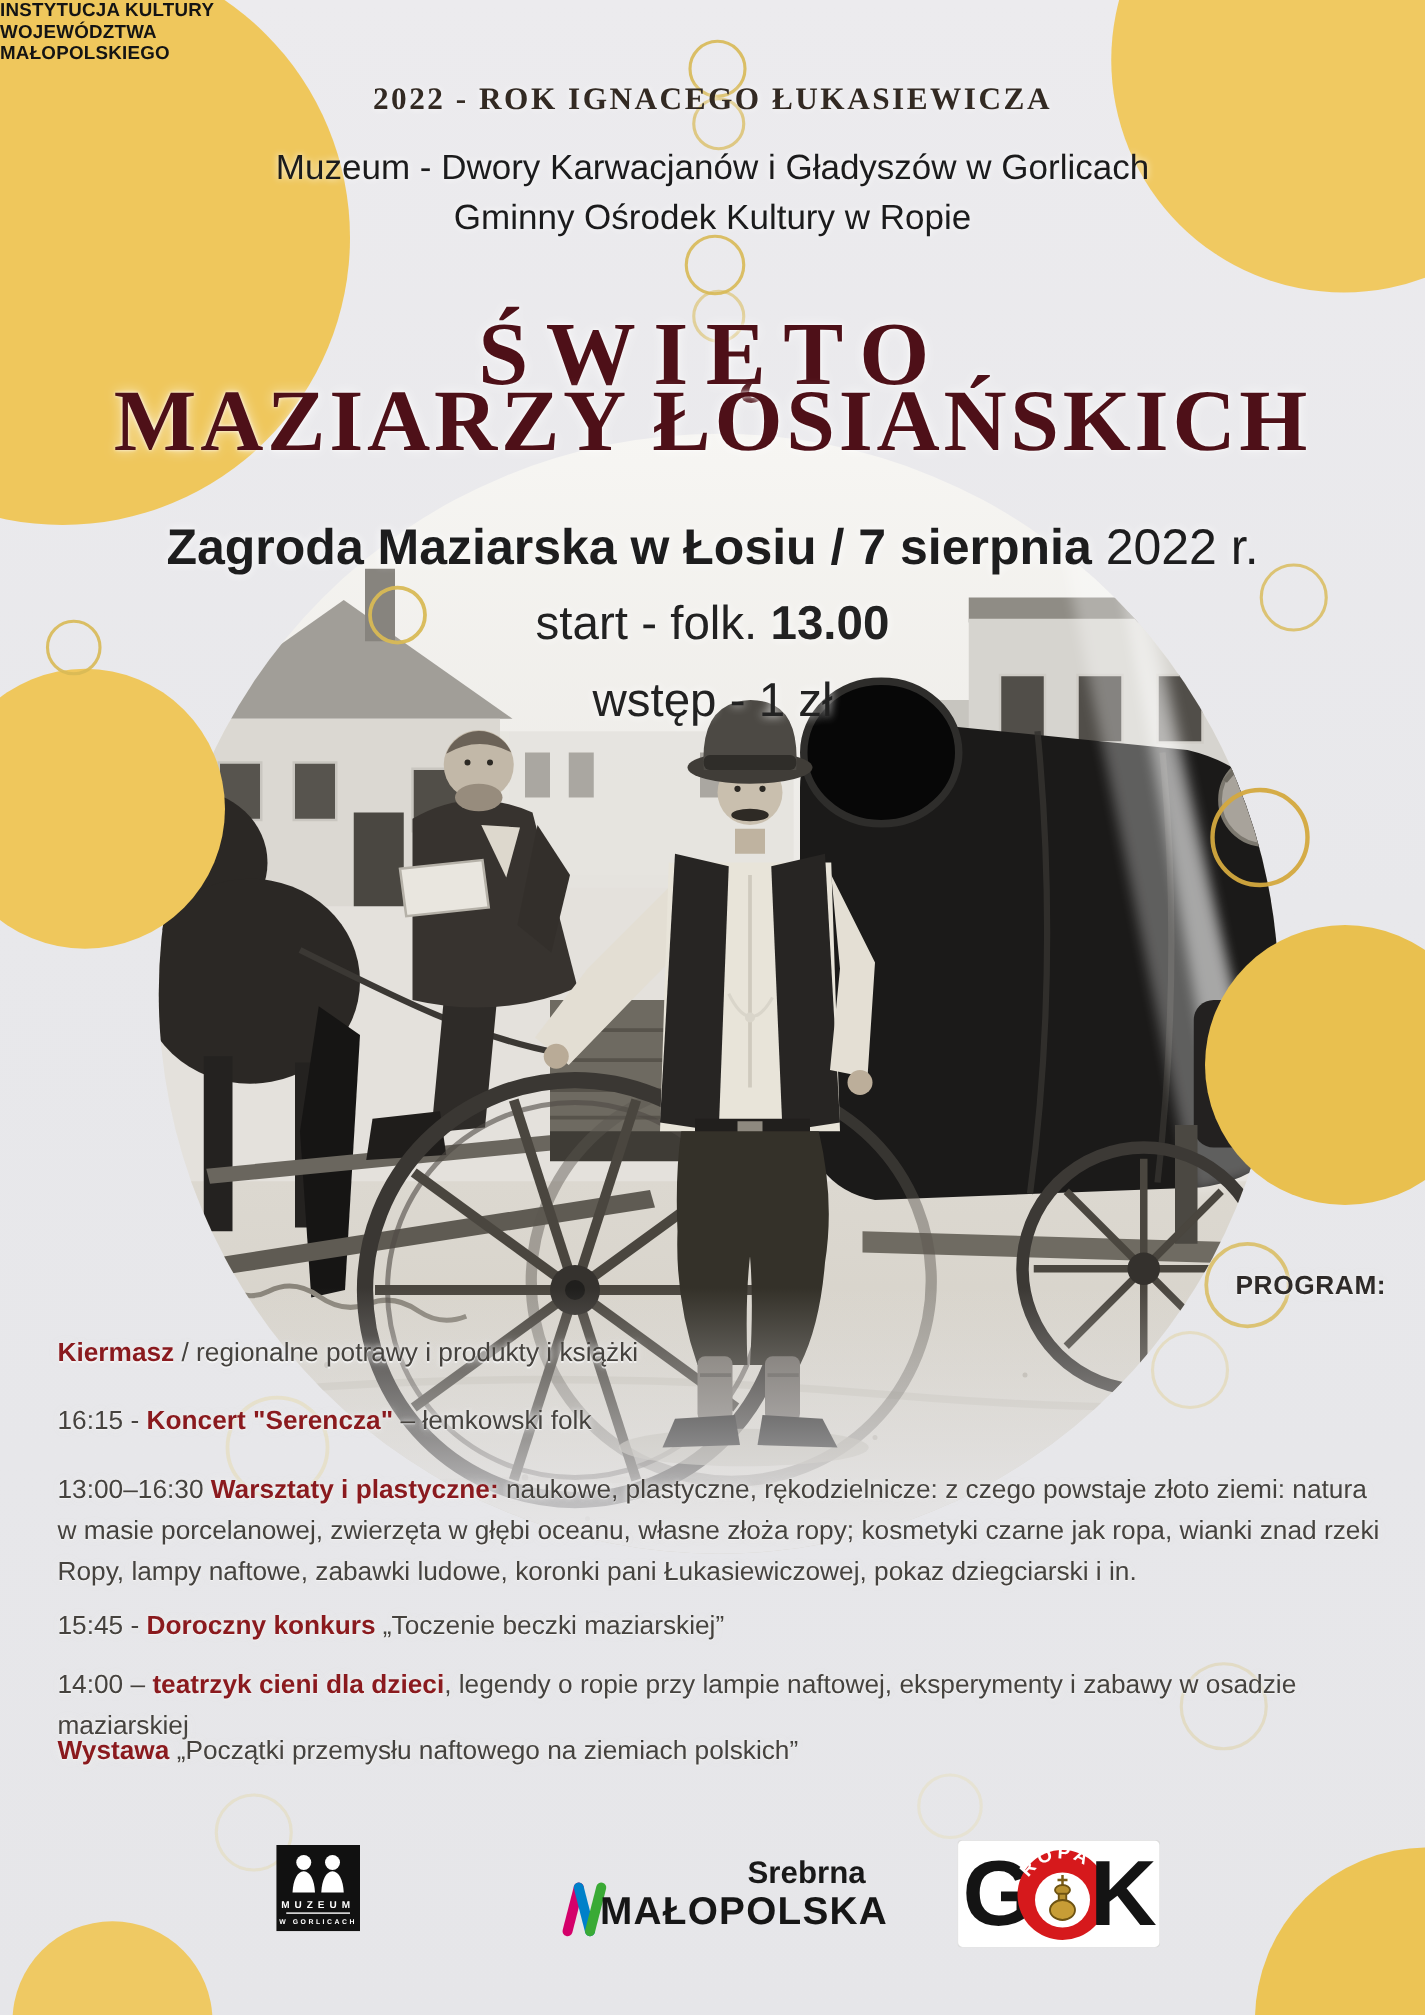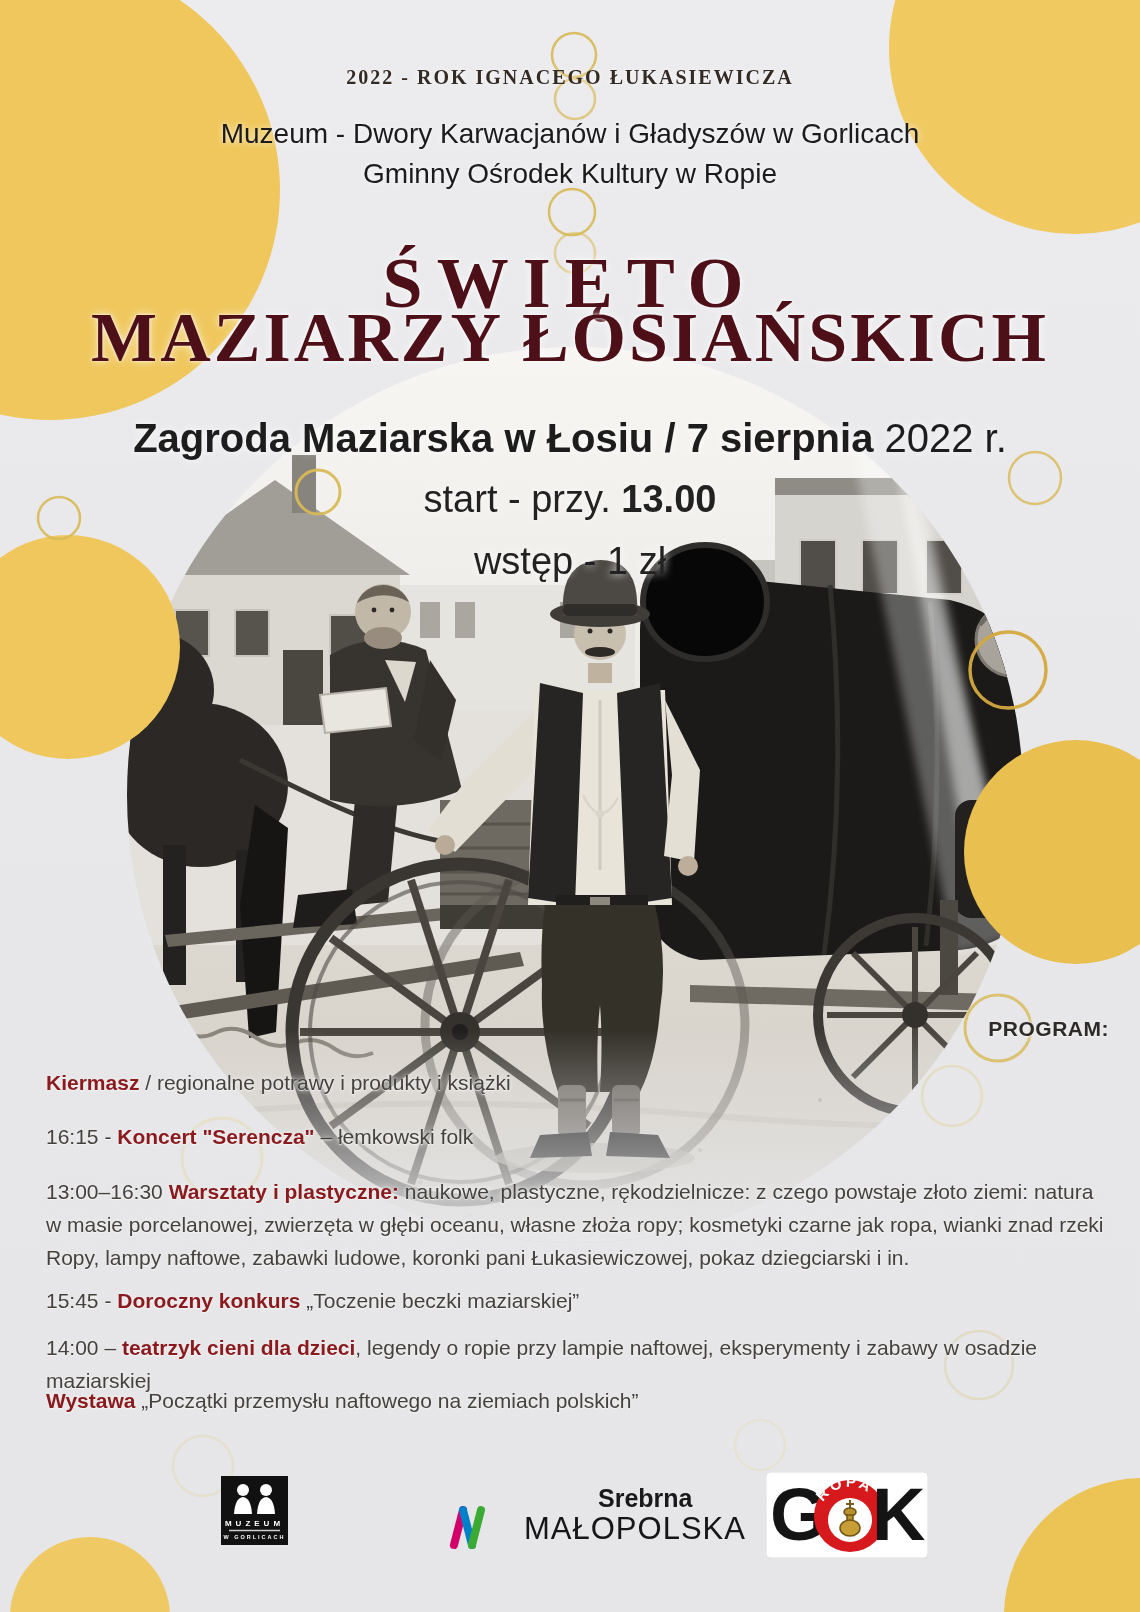--- a/index.html
+++ b/index.html
@@ -8,21 +8,21 @@
     --gok-red:#d6191c; --background:#e9e9ec;
   }
   html,body{margin:0;padding:0;}
   body{background:#cfcfd3;font-family:"Liberation Sans",sans-serif;}
   .poster{position:relative;width:1140px;height:1612px;overflow:hidden;
     background:linear-gradient(180deg,#ecebee 0%,#e8e8eb 45%,#e6e6e9 100%);}
   .layer{position:absolute;left:0;top:0;width:1140px;height:1612px;pointer-events:none;}
   .z1{z-index:1}.z2{z-index:2}.z3{z-index:3}
 
   .ctr{position:absolute;left:0;right:0;text-align:center;}
-  .year-line{top:66px;font-family:"Liberation Serif",serif;font-weight:700;font-size:20px;
+  .year-line{top:66px;font-family:"Liberation Serif",serif;font-weight:700;font-size:25px;
     letter-spacing:2px;color:#332a23;text-shadow:0 0 6px rgba(255,255,255,.8);}
   .org-line{font-size:28px;color:#1b1b1c;text-shadow:0 0 6px rgba(255,255,255,.85);}
   .org1{top:118px}.org2{top:158px}
   .title{font-family:"Liberation Serif",serif;font-weight:700;color:var(--title-maroon);
     text-shadow:0 0 3px rgba(255,255,255,.9),0 0 10px rgba(255,255,255,.7);}
   .title1{top:212px;font-size:72px;letter-spacing:14px;margin-top:30px;}
   .title2{top:298px;font-size:70px;letter-spacing:3px;}
   .venue{top:416px;font-size:40px;color:#1d1d1e;text-shadow:0 0 8px rgba(255,255,255,.9);}
   .venue b{font-weight:700}.venue .reg{font-weight:400}
   .startline{top:478px;font-size:38px;color:#222;text-shadow:0 0 8px rgba(255,255,255,.9);}
@@ -33,22 +33,22 @@
   .pitem{position:absolute;left:0;width:1063px;line-height:33px;}
   .ph{top:1012px;font-weight:700;color:#2e2a28;letter-spacing:.5px;text-align:right;}
   .p1{top:1066px}.p2{top:1120px}.p3{top:1175px}.p4{top:1284px}.p5{top:1331px}.p6{top:1384px}
   .red{color:var(--program-red);font-weight:700;}
 
   .logo-abs{position:absolute;}
   .instytucja{left:306px;top:1508px;font-size:15px;font-weight:700;color:#141414;
     line-height:17px;letter-spacing:.2px;}
   .malo{left:447px;top:1480px;width:280px;height:80px;}
   .malo .srebrna{position:absolute;left:151px;top:4px;font-size:25px;font-weight:700;color:#191919;}
-  .malo .mname{position:absolute;left:33px;top:31px;font-size:31px;font-weight:400;
-    letter-spacing:1px;color:#161616;margin-left:44px;}
+  .malo .mname{position:absolute;left:33px;top:31px;font-size:31px;font-weight:700;
+    letter-spacing:1px;color:#161616;}
   .malo svg{position:absolute;left:2px;top:24px;}
 </style>
 </head>
 <body>
 
 <div class="poster">
 
   <svg class="layer z1" viewBox="0 0 1140 1612">
     <defs>
       <clipPath id="photoClip">
@@ -284,21 +284,21 @@
   <div class="layer z3" style="pointer-events:auto;">
 
     <div class="ctr year-line">2022 - ROK IGNACEGO ŁUKASIEWICZA</div>
     <div class="ctr org-line org1">Muzeum - Dwory Karwacjanów i Gładyszów w Gorlicach</div>
     <div class="ctr org-line org2">Gminny Ośrodek Kultury w Ropie</div>
 
     <div class="ctr title title1">ŚWIĘTO</div>
     <div class="ctr title title2">MAZIARZY ŁOSIAŃSKICH</div>
 
     <div class="ctr venue"><b>Zagroda Maziarska w Łosiu / 7 sierpnia</b><span class="reg"> 2022 r.</span></div>
-    <div class="ctr startline"><span>start - przy. </span><b>13.00</b></div>
+    <div class="ctr startline"><span>start - folk. </span><b>13.00</b></div>
     <div class="ctr wstep">wstęp - 1 zł</div>
 
     <div class="program">
       <div class="pitem ph">PROGRAM:</div>
 
       <div class="pitem p1"><span class="red">Kiermasz</span><span> / regionalne potrawy i produkty i książki</span></div>
 
       <div class="pitem p2"><span>16:15 - </span><span class="red">Koncert "Serencza"</span><span> – łemkowski folk</span></div>
 
       <div class="pitem p3"><span>13:00–16:30 </span><span class="red">Warsztaty i plastyczne:</span><span> naukowe, plastyczne, rękodzielnicze: z czego powstaje złoto ziemi: natura w masie porcelanowej, zwierzęta w głębi oceanu, własne złoża ropy; kosmetyki czarne jak ropa, wianki znad rzeki Ropy, lampy naftowe, zabawki ludowe, koronki  pani Łukasiewiczowej, pokaz dziegciarski i in.</span></div>
@@ -316,20 +316,25 @@
         <circle cx="22" cy="14" r="6"></circle>
         <path d="M13,38 Q14,22 22,21 Q30,22 31,38 Z"></path>
         <circle cx="45" cy="14" r="6"></circle>
         <path d="M36,38 Q37,22 45,21 Q53,22 54,38 Z"></path>
       </g>
       <text x="33.5" y="50" text-anchor="middle" fill="#ffffff" font-size="8" font-weight="700" letter-spacing="4" font-family="Liberation Sans, sans-serif">MUZEUM</text>
       <line x1="8" y1="54.5" x2="59" y2="54.5" stroke="#ffffff" stroke-width="1.5" opacity="0.8"></line>
       <text x="33.5" y="63" text-anchor="middle" fill="#ffffff" font-size="5.5" font-weight="700" letter-spacing="2" font-family="Liberation Sans, sans-serif">W GORLICACH</text>
     </svg>
 
+    <div class="instytucja">
+      <div>INSTYTUCJA KULTURY</div>
+      <div>WOJEWÓDZTWA</div>
+      <div>MAŁOPOLSKIEGO</div>
+    </div>
 
     <div class="malo logo-abs">
       <svg width="42" height="46" viewBox="0 0 42 46">
         <g stroke-width="8" stroke-linecap="round" fill="none">
           <line x1="5" y1="41" x2="14" y2="6" stroke="#d4006a"></line>
           <line x1="14" y1="6" x2="23" y2="41" stroke="#0080c9"></line>
           <line x1="23" y1="41" x2="32" y2="6" stroke="#3aaa35"></line>
         </g>
       </svg>
       <div class="srebrna">Srebrna</div>

